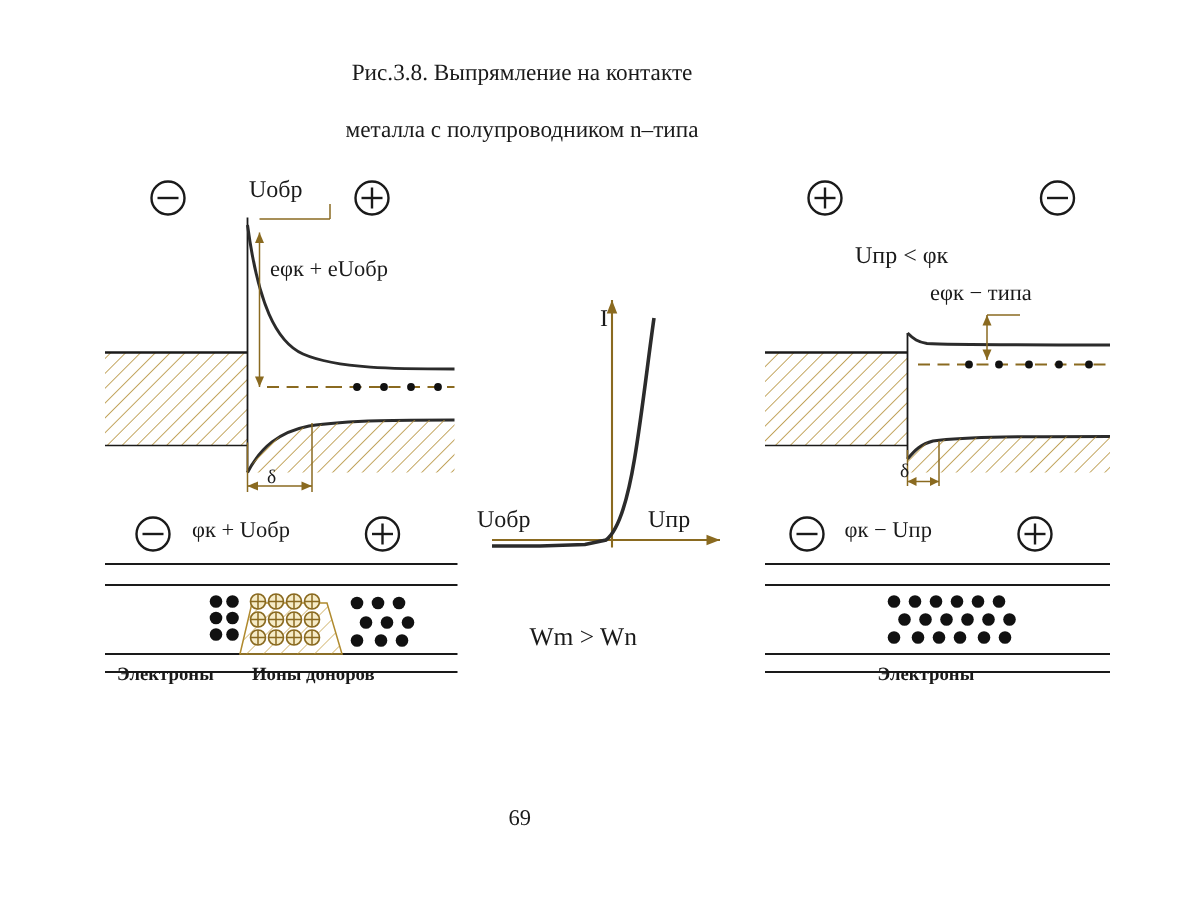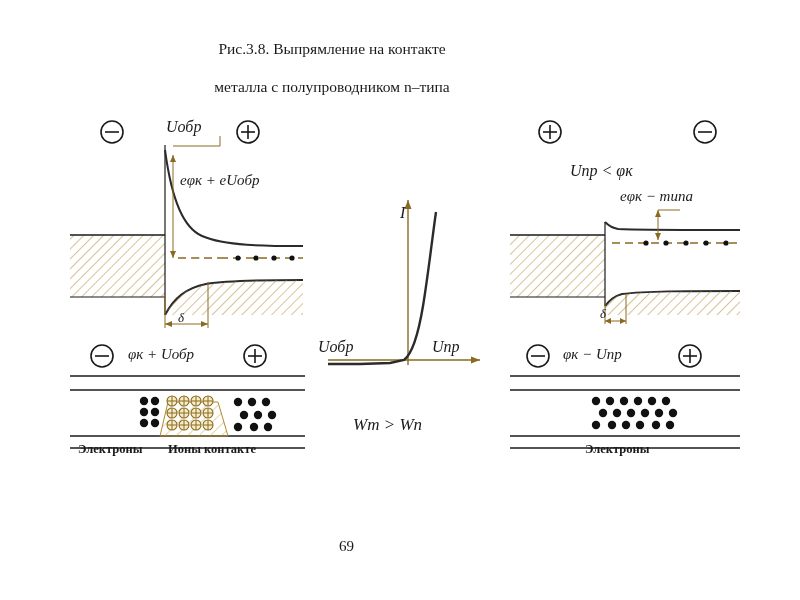--- a/index.html
+++ b/index.html
@@ -6,21 +6,21 @@
   body{
     width:800px;height:600px;
     background:#ffffff;
     font-family:"Liberation Serif", serif;
     color:#1a1a1a;
     position:relative;
     overflow:hidden;
   }
   .title{
     position:absolute;
-    top:38px; left:0; width:664px;
+    top:38px; left:16px; width:664px;
     text-align:center;
     font-size:15.5px;
     line-height:22px;
   }
   .title .l2{display:block;margin-top:16px;}
   .page-num{
     position:absolute;
     top:538px; left:0; width:693px;
     text-align:center;
     font-size:15px;
@@ -29,21 +29,21 @@
     position:absolute;
     left:60px; top:110px;
     width:700px; height:380px;
   }
   svg{display:block;}
   .lbl{
     position:absolute;
     font-family:"Liberation Serif", serif;
     white-space:nowrap;
   }
-  .it{font-style:italic;}
+  .it{}
   .bold{font-weight:bold;}
 </style>
 </head>
 <body>
 
 <div class="title">
   <span>Рис.3.8. Выпрямление на контакте</span>
   <span class="l2">металла с полупроводником n–типа</span>
 </div>
 
@@ -276,21 +276,21 @@
         </g>
       </g>
     </g>
   </svg>
 
   <div class="lbl it" style="left:106px; top:8px; font-size:16px;">Uобр</div>
   <div class="lbl it" style="left:120px; top:62px; font-size:15px;">eφк + eUобр</div>
   <div class="lbl it" style="left:118px; top:200px; font-size:13px;">δ</div>
   <div class="lbl it" style="left:68px; top:236px; font-size:15px;">φк + Uобр</div>
   <div class="lbl bold" style="left:18px; top:332px; font-size:12.5px;">Электроны</div>
-  <div class="lbl bold" style="left:108px; top:332px; font-size:12.5px;">Ионы контакте</div>
+  <div class="lbl bold" style="left:108px; top:332px; font-size:12.5px;">Ионы доноров</div>
 
   <div class="lbl it" style="left:340px; top:94px; font-size:16px;">I</div>
   <div class="lbl it" style="left:258px; top:228px; font-size:16px;">Uобр</div>
   <div class="lbl it" style="left:372px; top:228px; font-size:16px;">Uпр</div>
   <div class="lbl it" style="left:293px; top:305px; font-size:17px;">Wm &gt; Wn</div>
 
   <div class="lbl it" style="left:510px; top:8px; font-size:16px;margin-top:44px;">Uпр &lt; φк</div>
   <div class="lbl it" style="left:560px; top:78px; font-size:15px;">eφк − типа</div>
   <div class="lbl it" style="left:540px; top:196px; font-size:13px;">δ</div>
   <div class="lbl it" style="left:503px; top:236px; font-size:15px;">φк − Uпр</div>

